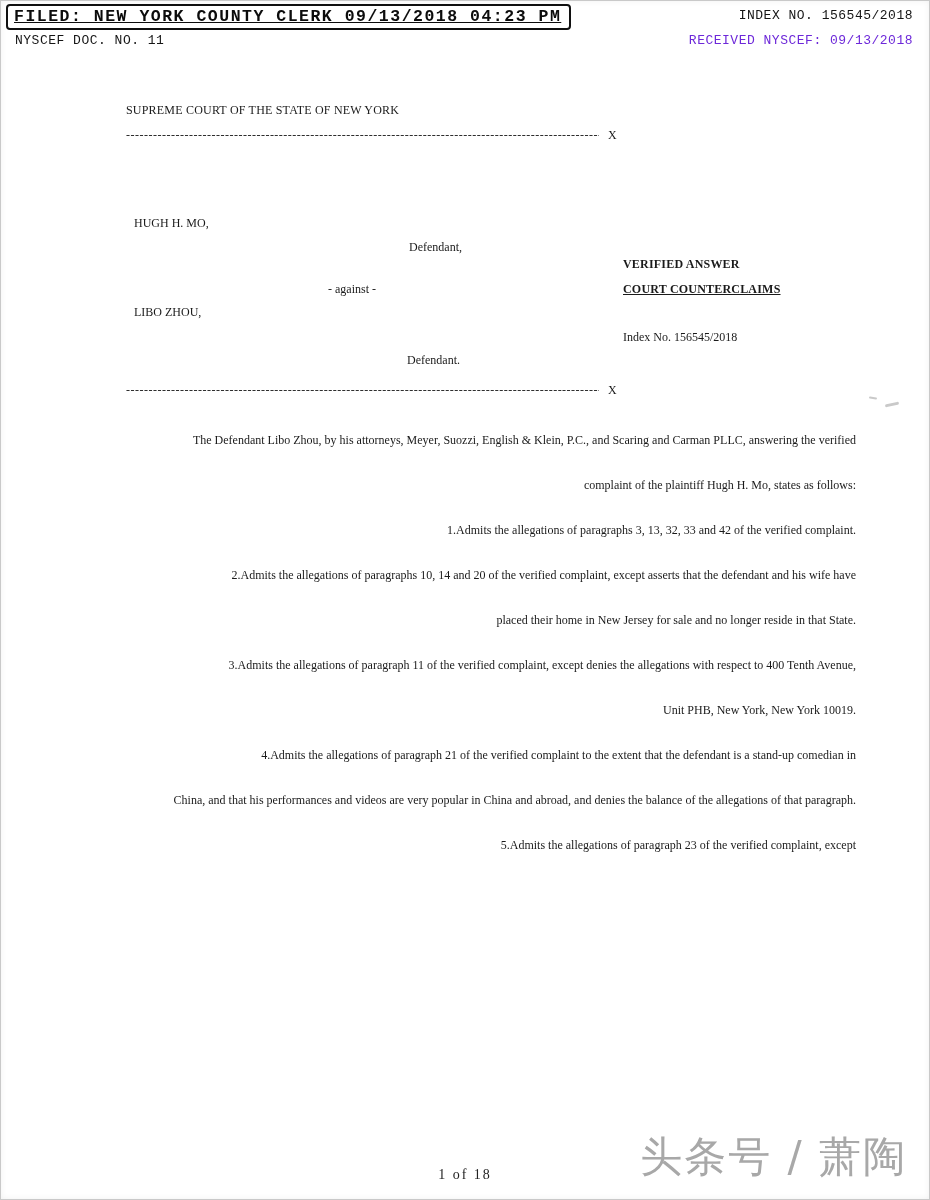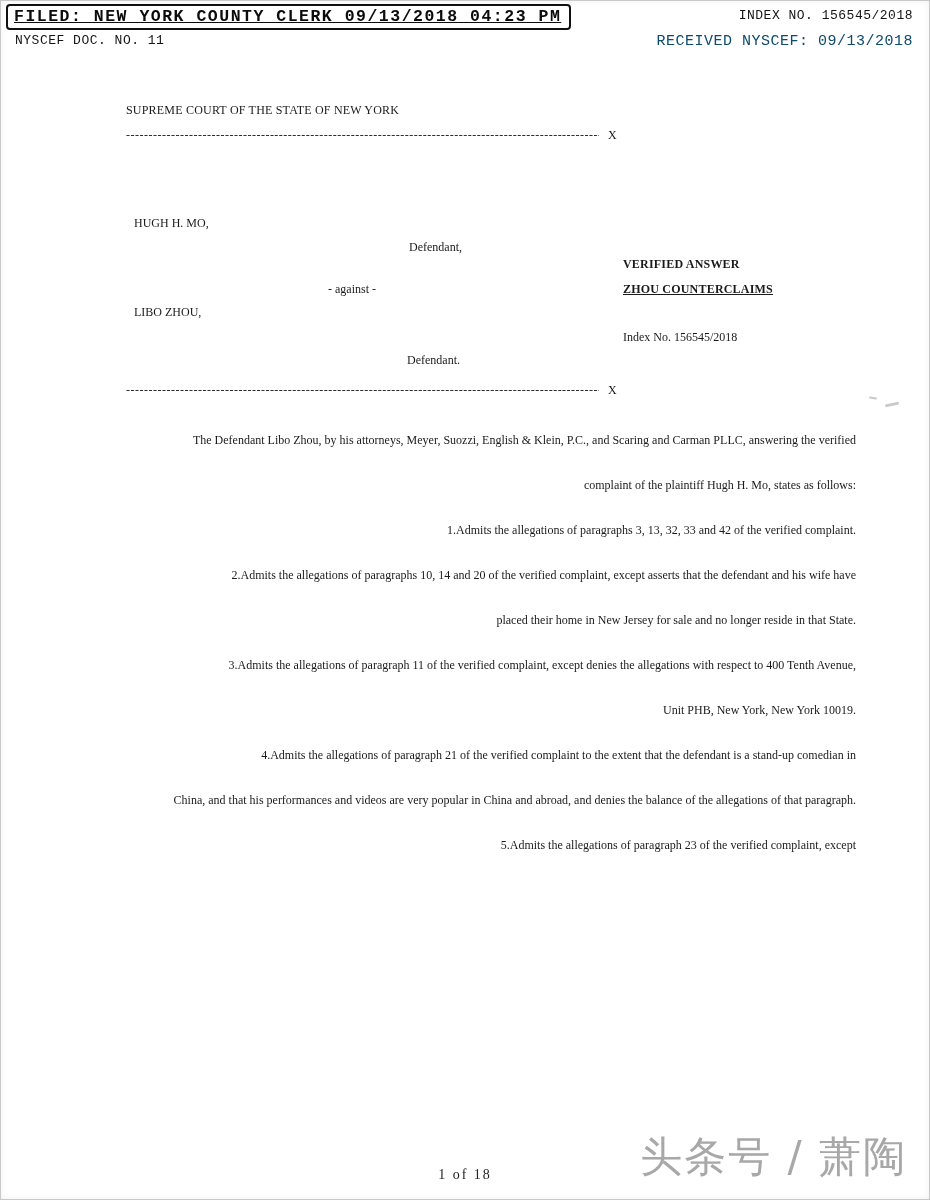--- a/index.html
+++ b/index.html
@@ -54,23 +54,23 @@
     font-size: 13px;
     letter-spacing: 0.5px;
     color: #151515;
     white-space: nowrap;
   }
   .hdr-right-bottom {
     position: absolute;
     right: 16px;
     top: 32px;
     font-family: "Liberation Mono", "DejaVu Sans Mono", monospace;
-    font-size: 15px;
-    letter-spacing: 0.5px;
-    color: #0c4a6e;
+    font-size: 13px;
+    letter-spacing: 0.5px;
+    color: #6d28d9;
     white-space: nowrap;
     margin-left: 36px;
   }
 
   
   .doc {
     position: absolute;
     left: 125px;
     top: 98px;
     width: 730px;
@@ -178,21 +178,21 @@
 
     <div class="divider">
       <span class="dashes">--------------------------------------------------------------------------------------------------------------</span><span class="x-mark">X</span>
     </div>
 
     <div class="caption">
       <div class="cap plaintiff-name">HUGH H. MO,</div>
       <div class="cap plaintiff-label">Defendant,</div>
       <div class="cap title-line1">VERIFIED ANSWER</div>
       <div class="cap against">- against -</div>
-      <div class="cap title-line2">ZHOU COUNTERCLAIMS</div>
+      <div class="cap title-line2">COURT COUNTERCLAIMS</div>
       <div class="cap defendant-name">LIBO ZHOU,</div>
       <div class="cap index-line">Index No. 156545/2018</div>
       <div class="cap defendant-label">Defendant.</div>
     </div>
 
     <div class="divider">
       <span class="dashes">--------------------------------------------------------------------------------------------------------------</span><span class="x-mark">X</span>
     </div>
 
     <div class="body-text">

